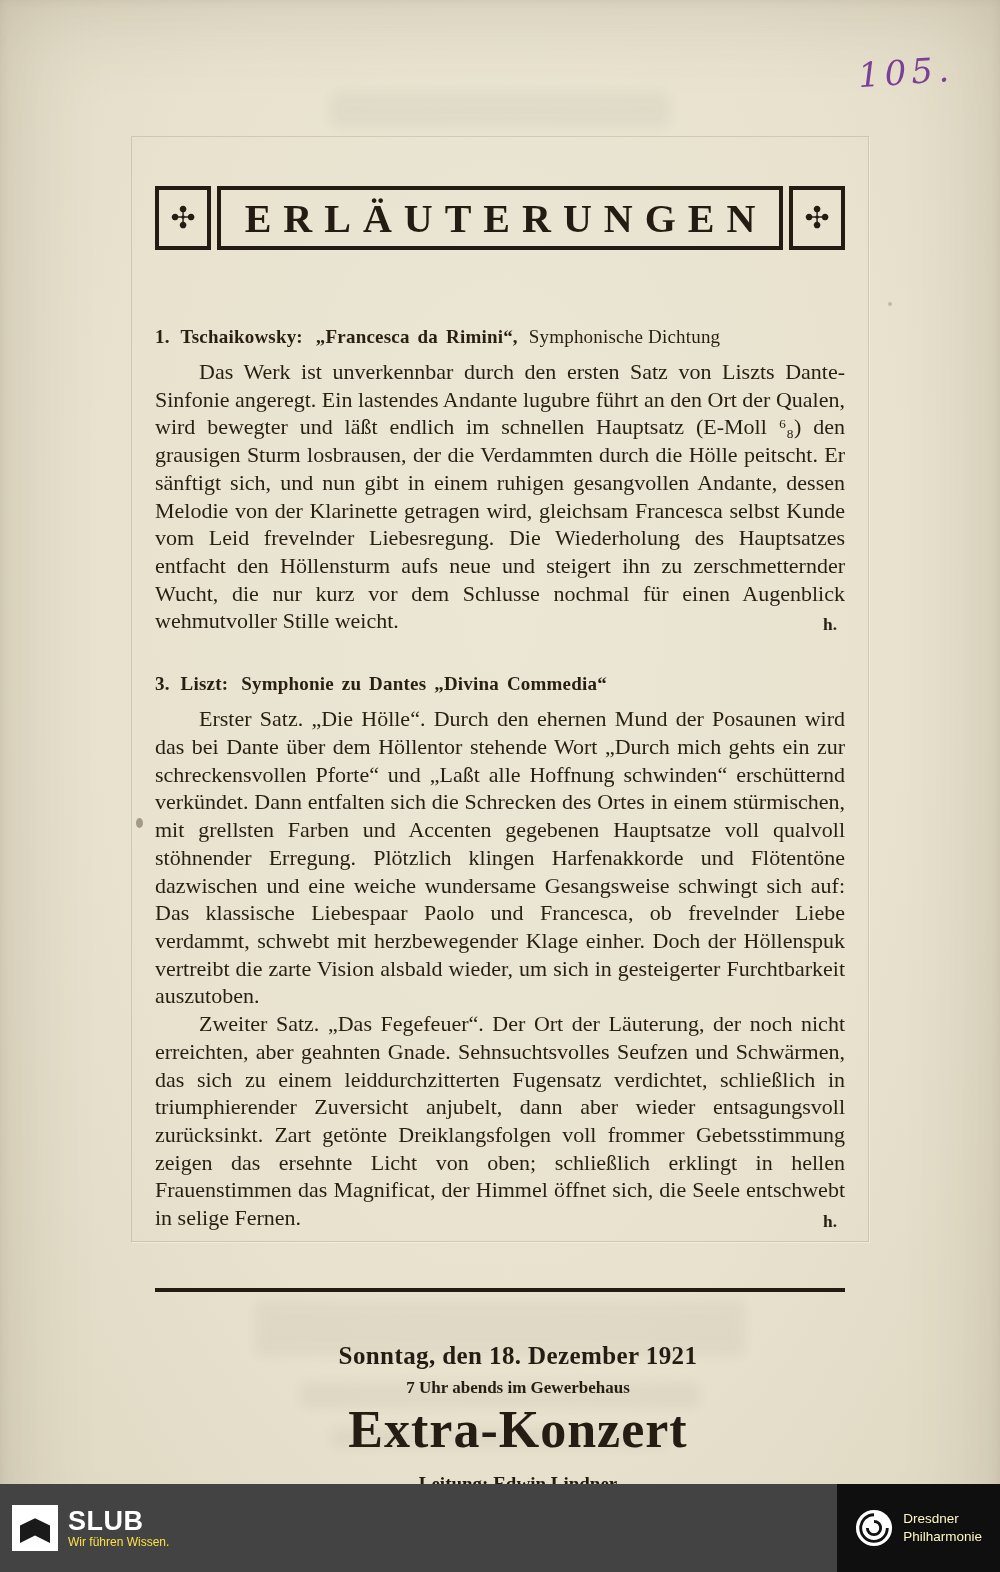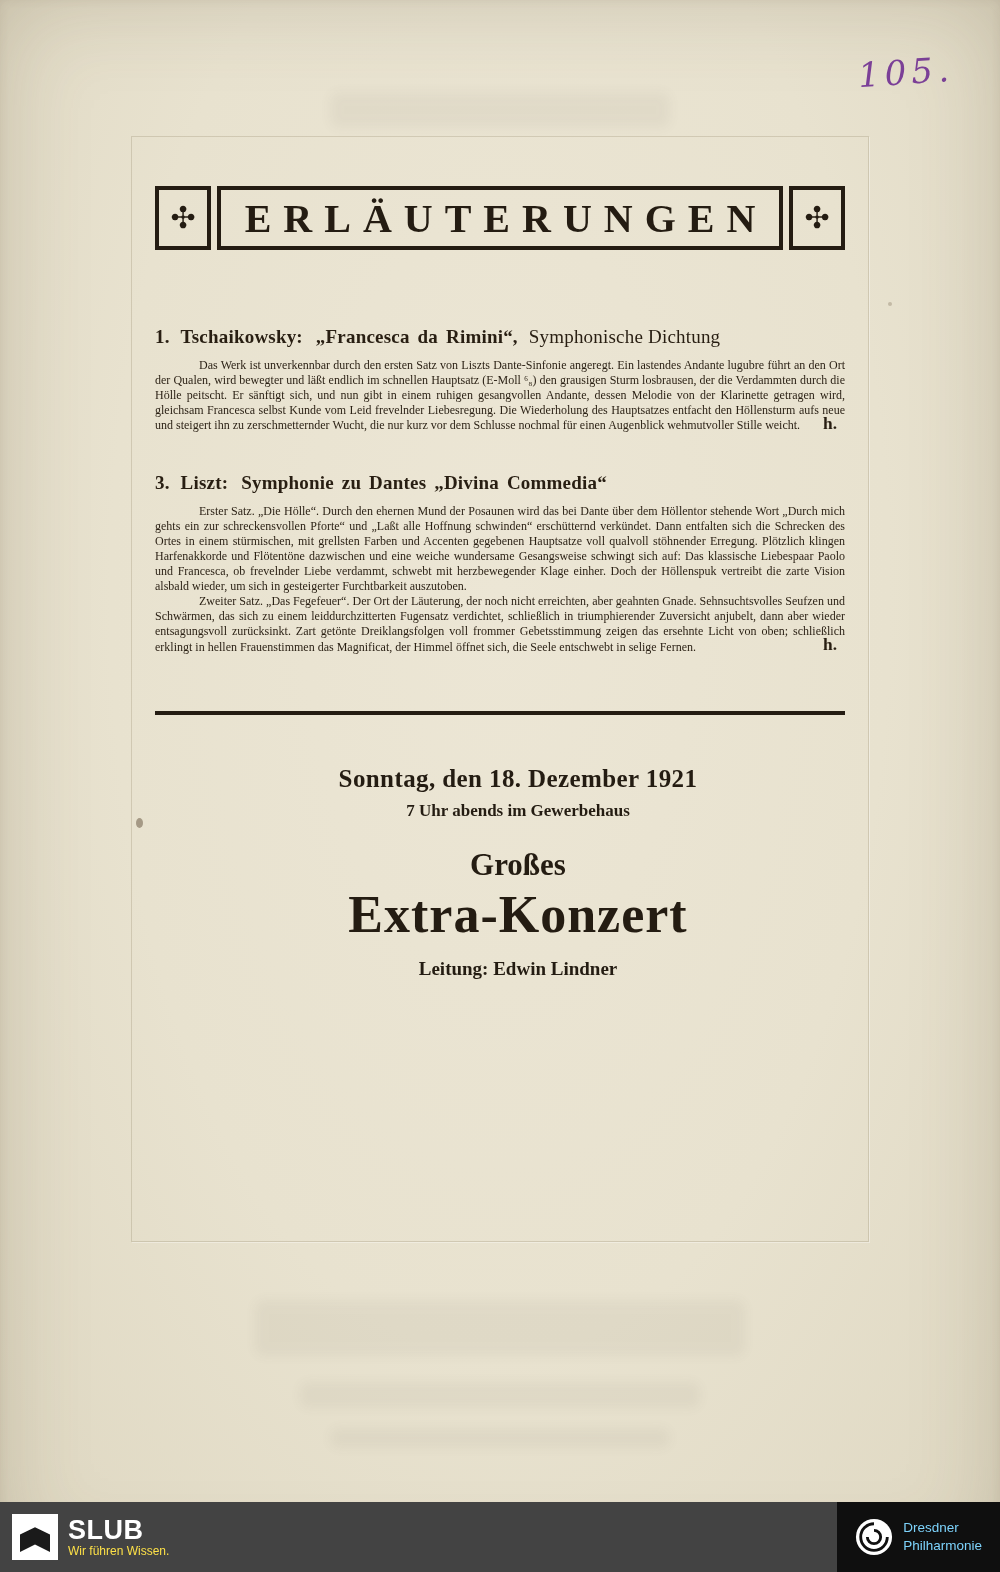--- a/index.html
+++ b/index.html
@@ -57,51 +57,51 @@
 
   .sec-head { font-size:19px; font-weight:normal; margin:0 0 10px; letter-spacing:.2px; }
   .sec-head .num  { font-weight:bold; margin-right:6px; }
   .sec-head .comp { font-weight:bold; margin-right:8px; }
   .sec-head .work { font-weight:bold; word-spacing:3px; margin-right:6px; }
   .sec-head .sub  { font-weight:normal; }
   .sec-head.mt { margin-top:38px; }
 
   .para-wrap { position:relative; }
   .text-col p {
-    text-align:justify; font-size:12px; line-height:1.26;
+    text-align:justify; font-size:22px; line-height:1.26;
     text-indent:44px; color:#281e12;
   }
   .sig { position:absolute; right:8px; bottom:0; font-size:17.4px; font-weight:bold; }
 
   .divider { height:4px; background:#241c12; margin-top:56px; }
 
   .event { text-align:center; margin-top:50px; color:#241c12;padding-left:36px; }
   .event .date      { font-size:25px; font-weight:bold; letter-spacing:.4px; }
   .event .timeplace { font-size:17px; font-weight:bold; margin-top:8px; }
   .event .grosses   { font-size:31px; font-weight:bold; margin-top:26px; }
   .event .extra     { font-size:52px; font-weight:bold; letter-spacing:1px; margin-top:2px; }
   .event .leitung   { font-size:19px; font-weight:bold; margin-top:14px; }
 
   .footer {
-    position:absolute; left:0; bottom:0; width:100%; height:70px; z-index:3;
+    position:absolute; left:0; bottom:0; width:100%; height:88px; z-index:3;
     background:#434343; display:flex; align-items:center; justify-content:space-between;
     font-family:"Liberation Sans", sans-serif;
   }
   .slub { display:flex; align-items:center; gap:10px; padding-left:12px; }
   .slub-logo { width:46px; height:46px; background:#fff; position:relative; flex:none; }
   .slub-logo .book {
     position:absolute; left:8px; right:8px; top:11px; bottom:8px; background:#1a1a1a;
     clip-path: polygon(0 35%, 50% 8%, 100% 35%, 100% 100%, 50% 72%, 0 100%);
   }
   .slub-text .name    { font-size:27px; font-weight:bold; color:#fff; line-height:1; letter-spacing:.5px; }
   .slub-text .tagline { font-size:12px; color:#fde047; }
 
   .dp-block { height:100%; background:#0f0f0f; display:flex; align-items:center; gap:10px; padding:0 18px; }
   .dp-logo { width:38px; height:38px; flex:none; }
-  .dp-text { color:#7dd3fc; font-size:13.5px; line-height:1.3; }
+  .dp-text { color:#fef9c3; font-size:13.5px; line-height:1.3; }
 </style>
 </head>
 <body>
 
 <div class="page">
 
   <div class="emboss-frame"></div>
 
   <div class="ghost g3"></div>
   <div class="ghost g1"></div>
@@ -146,21 +146,20 @@
       <p>Zweiter Satz. „Das Fegefeuer“. Der Ort der Läuterung, der noch nicht erreichten, aber geahnten Gnade. Sehnsuchtsvolles Seufzen und Schwärmen, das sich zu einem leiddurchzitterten Fugensatz verdichtet, schließlich in triumphierender Zuversicht anjubelt, dann aber wieder entsagungsvoll zurücksinkt. Zart getönte Dreiklangsfolgen voll frommer Gebetsstimmung zeigen das ersehnte Licht von oben; schließlich erklingt in hellen Frauenstimmen das Magnificat, der Himmel öffnet sich, die Seele entschwebt in selige Fernen.</p>
       <span class="sig">h.</span>
     </div>
 
     <div class="divider"></div>
   </div>
 
   <div class="event">
     <div class="date">Sonntag, den 18. Dezember 1921</div>
     <div class="timeplace">7 Uhr abends im Gewerbehaus</div>
-    <div class="grosses">Großes</div>
     <div class="extra">Extra-Konzert</div>
     <div class="leitung">Leitung: Edwin Lindner</div>
   </div>
 
   <div class="footer">
     <div class="slub">
       <div class="slub-logo">
         <div class="book"></div>
       </div>
       <div class="slub-text">

